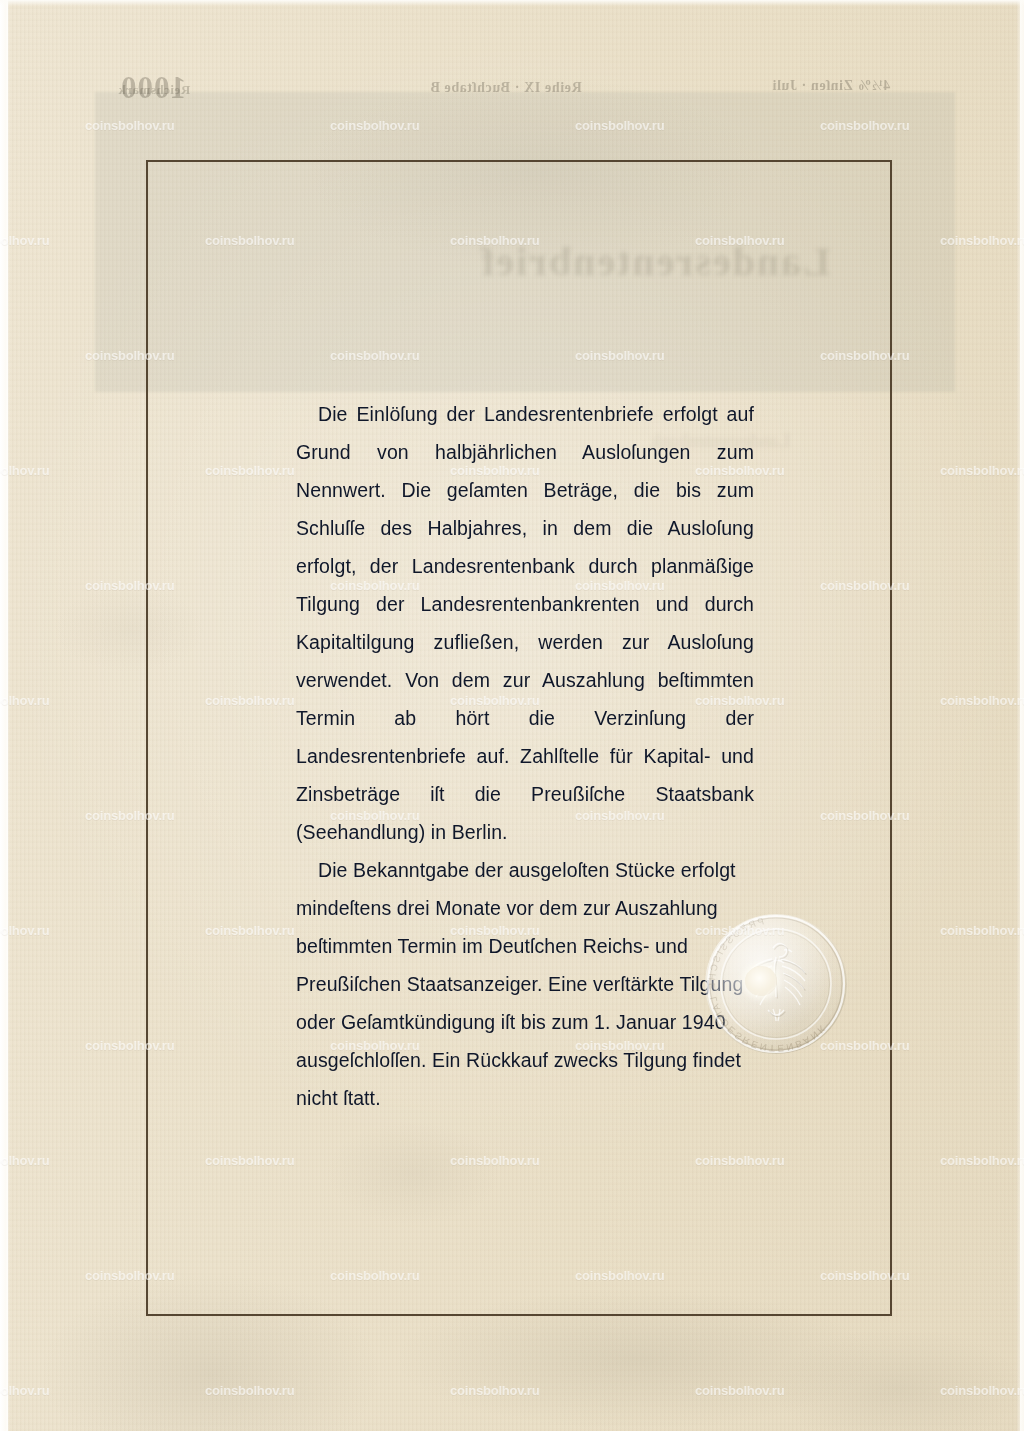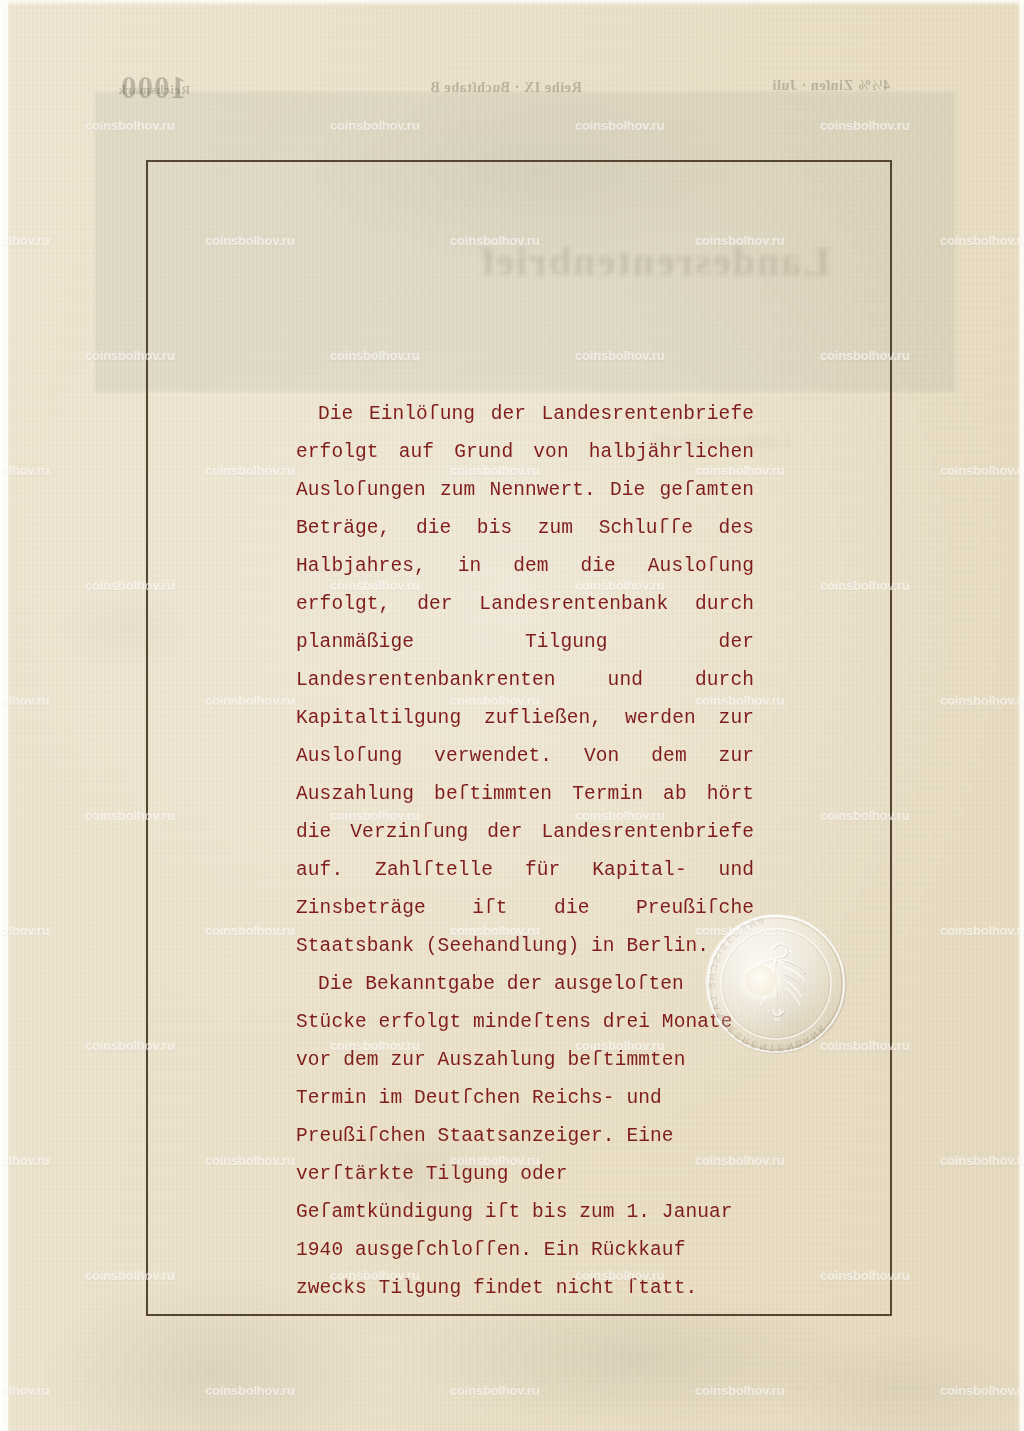--- a/index.html
+++ b/index.html
@@ -161,22 +161,22 @@
     border: 1px solid rgba(74,58,38,0.25);
     pointer-events: none;
   }
 
   
   .textblock {
     position: absolute;
     left: 296px;
     top: 395px;
     width: 458px;
-    color: #7f1d1d;
-    font-family: Liberation Mono, monospace;
+    color: #0f172a;
+    font-family: Liberation Sans, sans-serif;
     font-size: 19.5px;
     line-height: 38px;
     text-align: justify;
     letter-spacing: 0.1px;
   }
 
   .textblock p {
     margin: 0;
     text-indent: 22px;
     text-align: justify;

